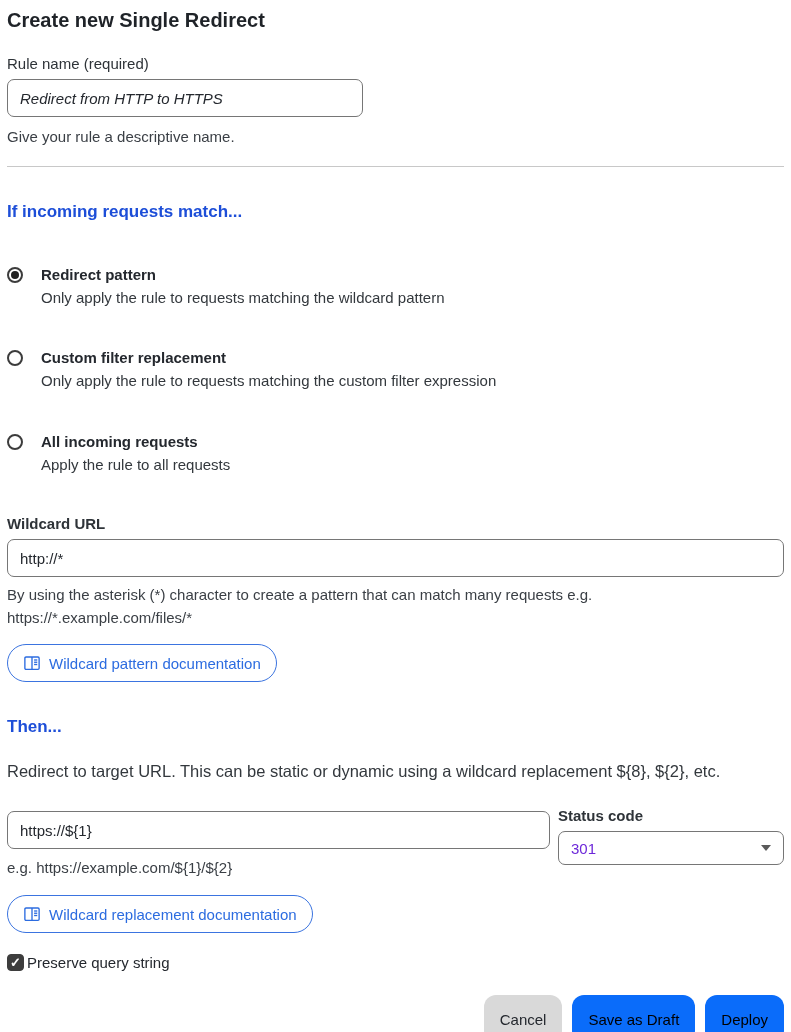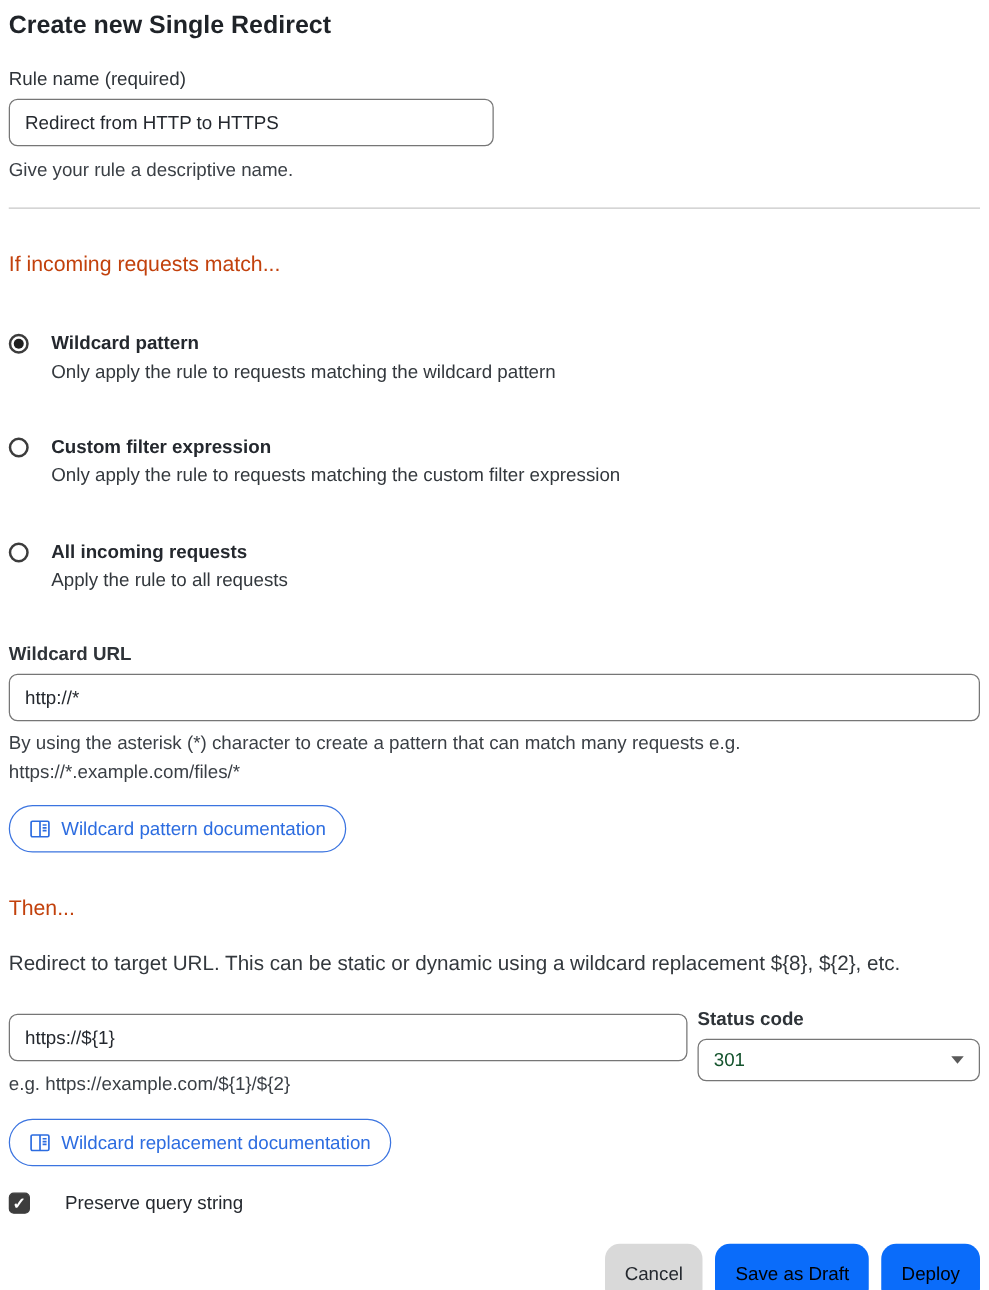--- a/index.html
+++ b/index.html
@@ -35,42 +35,42 @@
     border: 1px solid #767676;
     border-radius: 7px;
     padding: 0 12px;
     font-family: "Liberation Sans", sans-serif;
     font-size: 15px;
     color: #24282e;
     background: #fff;
     outline: none;
     width: 100%;
   }
-  input.text-input.narrow { width: 388px; }
+  input.text-input.narrow { width: 356px; font-style: italic; }
 
   .help-text {
     margin-top: 8px;
     font-size: 15px;
     line-height: 23px;
     color: #3a3f45;
   }
 
   hr.divider {
     margin-top: 18px;
     border: none;
     border-top: 1px solid #c8c8c8;
     height: 0;
   }
 
   h2.section-heading {
     margin-top: 34px;
     font-size: 17px;
     line-height: 22px;
-    font-weight: 400;
-    color: #c2410c;
+    font-weight: 700;
+    color: #1d4ed8;
   }
 
   .radio-row { display: flex; margin-top: 40px; }
   .radio-row.first { margin-top: 42px; }
   .radio-circle {
     flex: 0 0 auto;
     width: 16px; height: 16px;
     margin-top: 2px;
     border: 2px solid #3c3c3c;
     border-radius: 50%;
@@ -122,21 +122,21 @@
   .select-box {
     display: flex;
     align-items: center;
     justify-content: space-between;
     margin-top: 5px;
     height: 21px;
     border: 1px solid #767676;
     border-radius: 7px;
     padding: 16px 12px;
     font-size: 15px;
-    color: #14532d;
+    color: #6d28d9;
     background: #fff;
     cursor: pointer;
   }
   .caret-down {
     width: 0; height: 0;
     border-left: 5px solid transparent;
     border-right: 5px solid transparent;
     border-top: 6px solid #5a5a5a;
   }
 
@@ -154,21 +154,21 @@
   .checkbox.checked::after {
     content: "✓";
     position: absolute;
     left: 0; top: 0; right: 0; bottom: 0;
     color: #fff;
     font-size: 13px;
     font-weight: 700;
     line-height: 15px;
     text-align: center;
   }
-  .checkbox-label { margin-left: 28px; font-size: 15px; color: #24282e; cursor: pointer; }
+  .checkbox-label { margin-left: 3px; font-size: 15px; color: #24282e; cursor: pointer; }
 
   .footer-actions {
     display: flex;
     justify-content: flex-end;
     gap: 10px;
     margin-top: 24px;
   }
   .btn {
     height: 48px;
     padding: 0 16px;
@@ -192,29 +192,29 @@
   <input class="text-input narrow" type="text" value="Redirect from HTTP to HTTPS" style="">
   <div class="help-text">Give your rule a descriptive name.</div>
 
   <hr class="divider">
 
   <h2 class="section-heading">If incoming requests match...</h2>
 
   <div class="radio-row first">
     <div class="radio-circle checked"></div>
     <div class="radio-texts">
-      <div class="radio-label">Wildcard pattern</div>
+      <div class="radio-label">Redirect pattern</div>
       <div class="radio-desc">Only apply the rule to requests matching the wildcard pattern</div>
     </div>
   </div>
 
   <div class="radio-row">
     <div class="radio-circle"></div>
     <div class="radio-texts">
-      <div class="radio-label">Custom filter expression</div>
+      <div class="radio-label">Custom filter replacement</div>
       <div class="radio-desc">Only apply the rule to requests matching the custom filter expression</div>
     </div>
   </div>
 
   <div class="radio-row" style="margin-top:41px;">
     <div class="radio-circle"></div>
     <div class="radio-texts">
       <div class="radio-label">All incoming requests</div>
       <div class="radio-desc">Apply the rule to all requests</div>
     </div>

